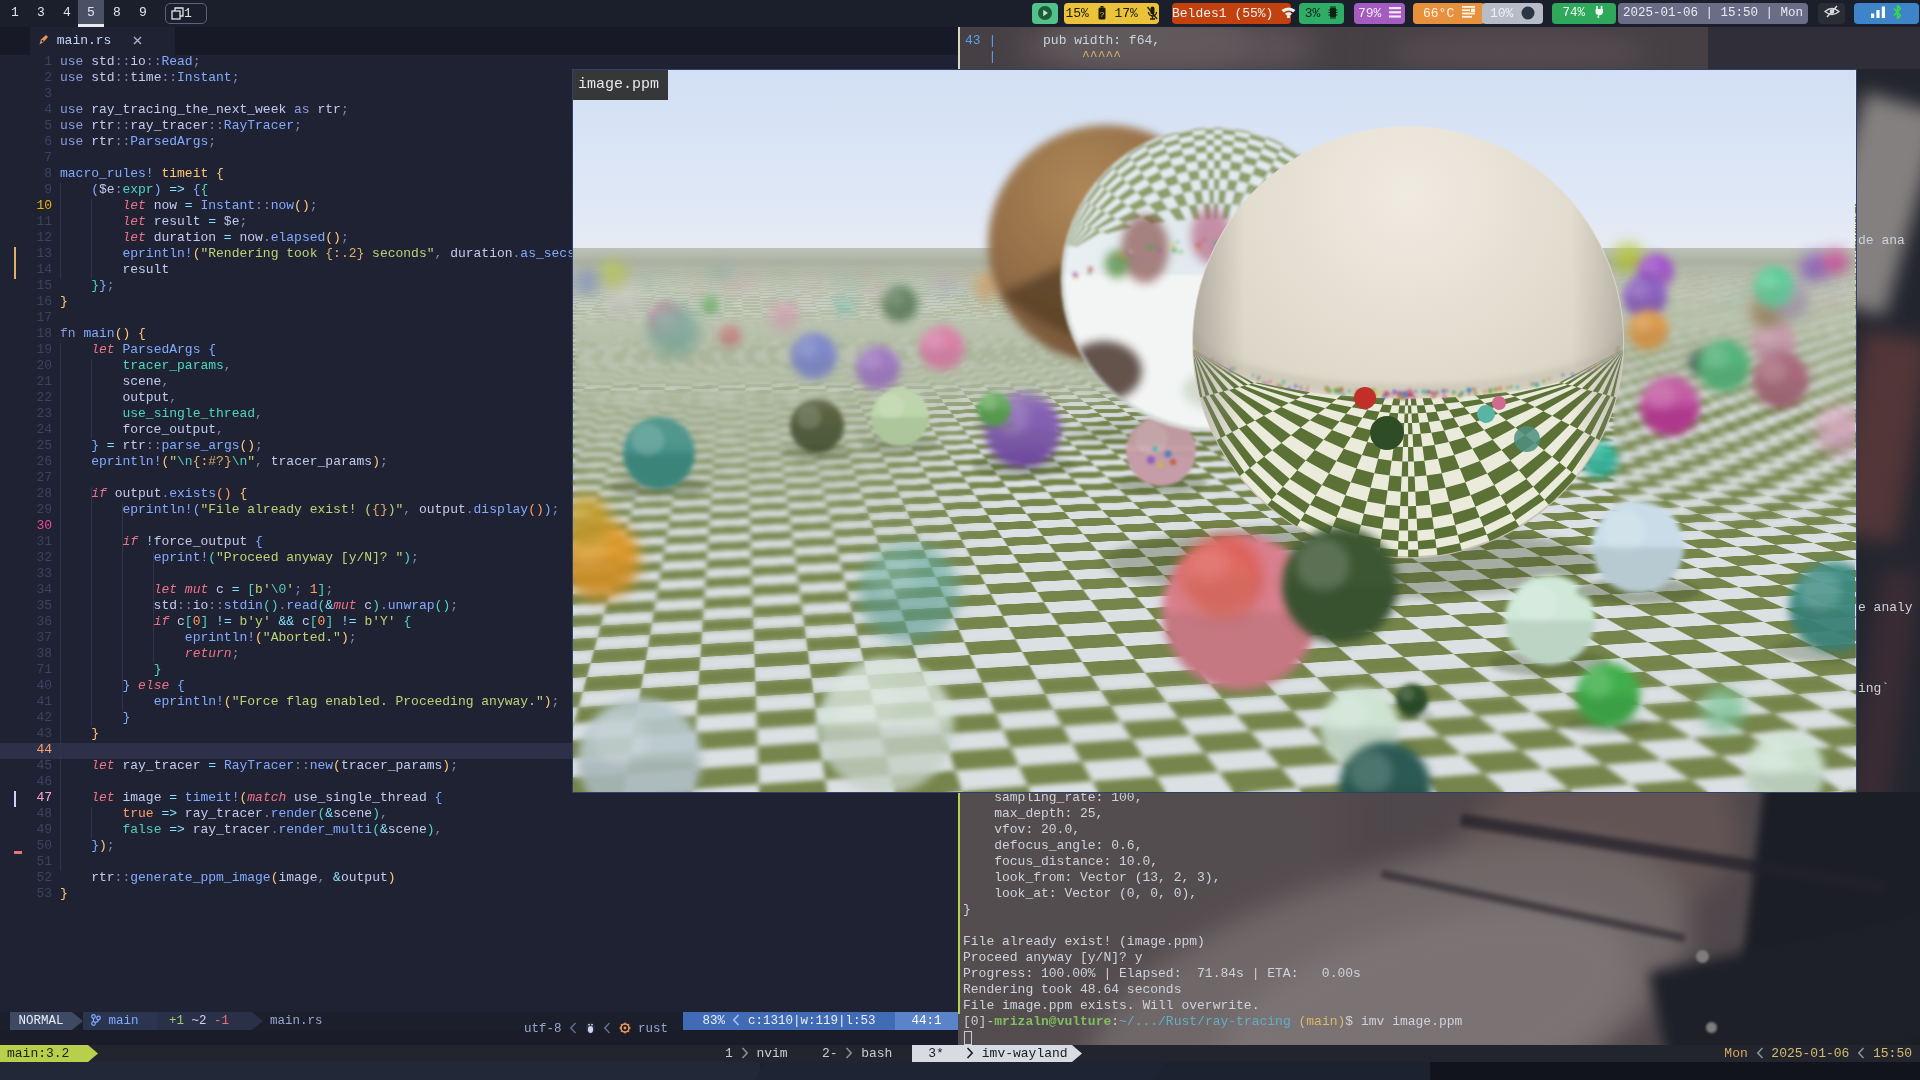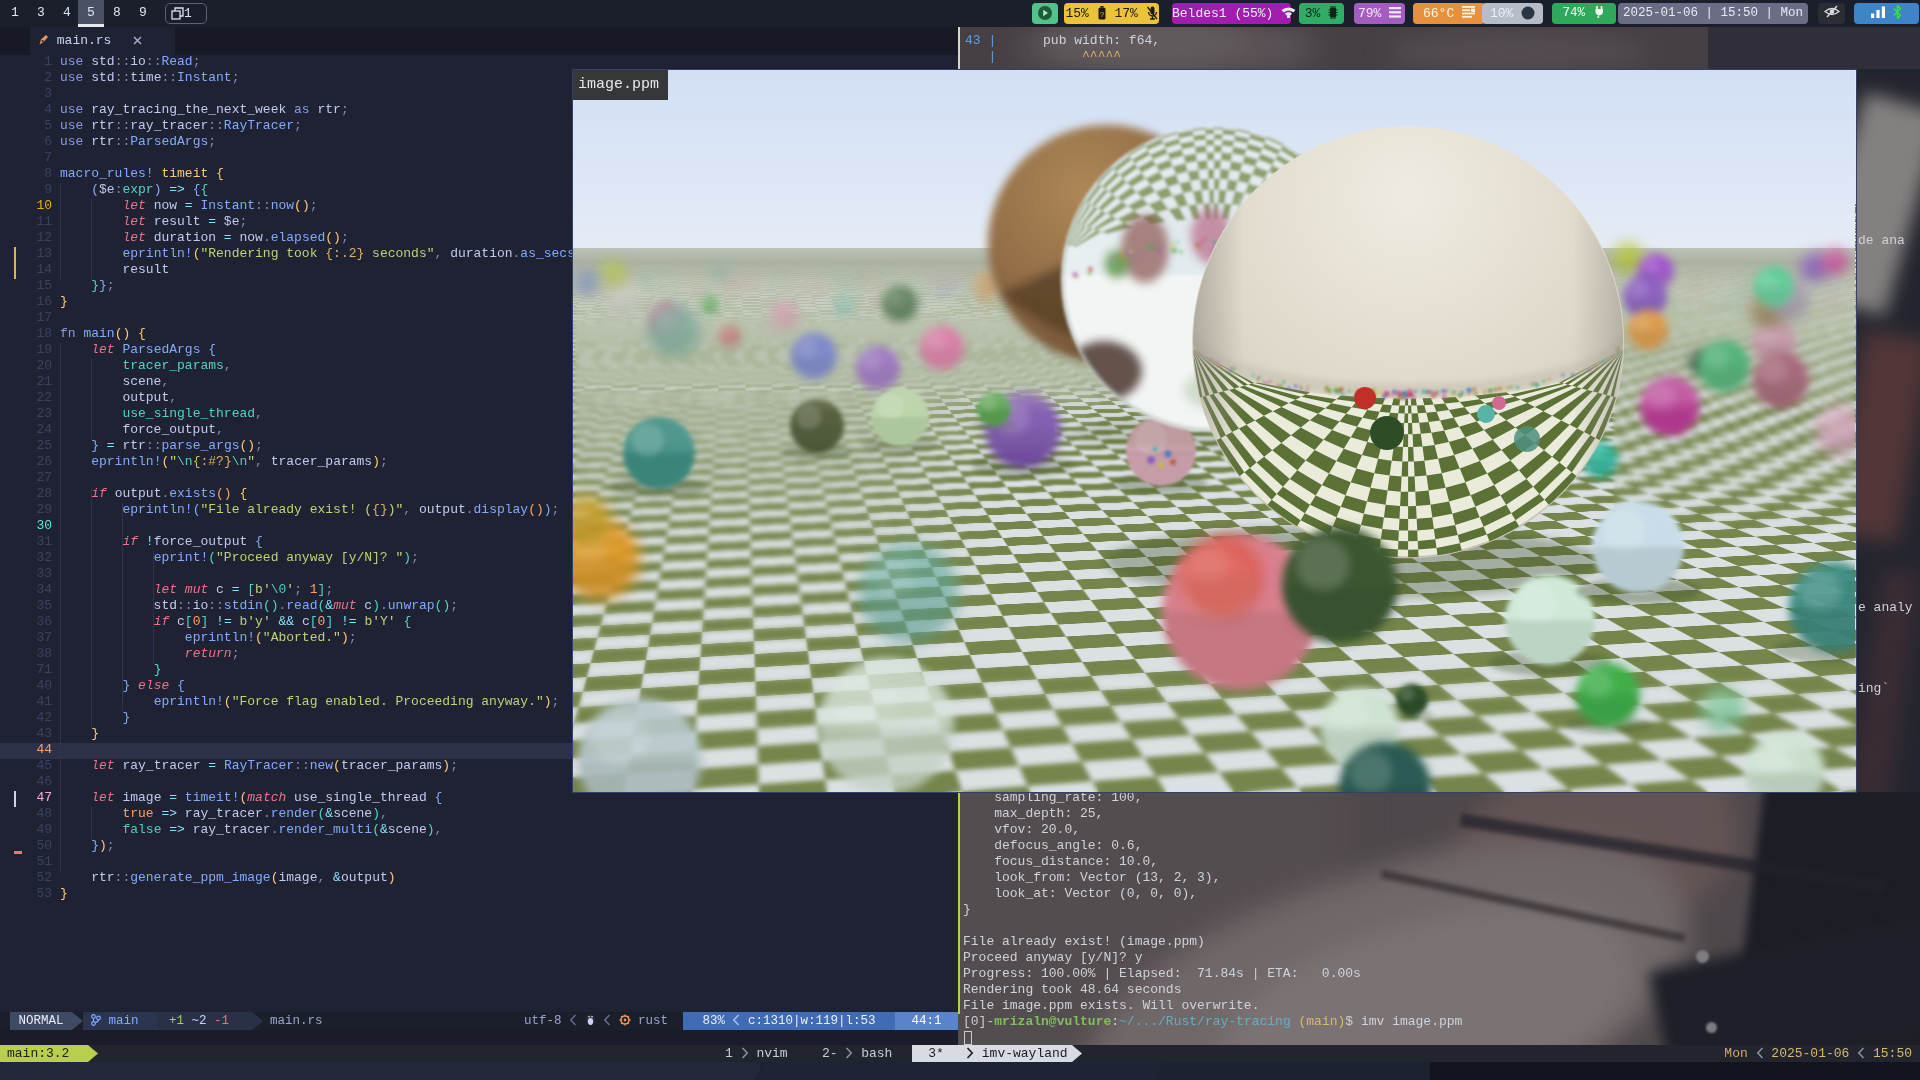--- a/index.html
+++ b/index.html
@@ -44,21 +44,21 @@
       </svg></div>
     <div class="pill" style="left:1064px;width:95px;background:#eac33b;color:#1d1b08;font-size:13px;white-space:nowrap">15% <svg width="10" height="14" viewBox="0 0 10 14" style="vertical-align:-2.5px">
         <rect x="1.5" y="1.5" width="7" height="12" rx="1.5" fill="#1d1b08"></rect>
         <rect x="3.5" y="0" width="3" height="1.5" fill="#1d1b08"></rect>
         <text x="5" y="10.5" font-size="8" fill="#eac33b" text-anchor="middle" font-family="Liberation Sans">?</text>
       </svg> 17% <svg width="12" height="14" viewBox="0 0 12 14" style="vertical-align:-2.5px">
         <rect x="4.5" y="0.5" width="4" height="8" rx="2" fill="#1d1b08"></rect>
         <path d="M2.5 6 a4 4 0 0 0 8 0 M6.5 10.5 V13 M4 13 h5" stroke="#1d1b08" fill="none" stroke-width="1.4"></path>
         <path d="M1.5 1 L11 13" stroke="#1d1b08" stroke-width="1.3"></path>
       </svg></div>
-    <div class="pill" style="left:1172px;width:119px;background:#a21caf;color:#e8f0fa;font-size:13px;white-space:nowrap">Beldes1 (55%) <svg width="15" height="12" viewBox="0 0 15 12" style="vertical-align:-1px">
+    <div class="pill" style="left:1172px;width:119px;background:#c2410c;color:#e8f0fa;font-size:13px;white-space:nowrap">Beldes1 (55%) <svg width="15" height="12" viewBox="0 0 15 12" style="vertical-align:-1px">
         <path d="M0.5 4 A 11 11 0 0 1 14.5 4 L12.2 6.4 A 7.5 7.5 0 0 0 2.8 6.4 Z M4 7.8 A 5 5 0 0 1 11 7.8 L9 9.8 A 2.8 2.8 0 0 0 6 9.8 Z" fill="#e8f0fa"></path>
         <circle cx="7.5" cy="10.7" r="1.6" fill="#e8f0fa"></circle>
       </svg></div>
     <div class="pill" style="left:1299px;width:45px;background:#2fac66;color:#0c2416;font-size:13px;white-space:nowrap">3% <svg width="10" height="13" viewBox="0 0 10 13" style="vertical-align:-2px">
         <rect x="2" y="1.5" width="6" height="10" rx="1" fill="#0c2416"></rect>
         <path d="M3 0 v1.5 M5 0 v1.5 M7 0 v1.5 M3 11.5 v1.5 M5 11.5 v1.5 M7 11.5 v1.5 M0.5 4 h1.5 M0.5 6.5 h1.5 M0.5 9 h1.5 M8 4 h1.5 M8 6.5 h1.5 M8 9 h1.5" stroke="#0c2416" stroke-width="1"></path>
       </svg></div>
     <div class="pill" style="left:1354px;width:51px;background:#a55cc0;color:#f4eaf8;font-size:13px;white-space:nowrap">79% <svg width="12" height="11" viewBox="0 0 12 11" style="vertical-align:-1px">
         <rect y="0" width="12" height="2.2" fill="#f4eaf8"></rect>
         <rect y="4.2" width="12" height="2.2" fill="#f4eaf8"></rect>
@@ -125,21 +125,21 @@
 <span style="color:#3b4261">20</span>
 <span style="color:#3b4261">21</span>
 <span style="color:#3b4261">22</span>
 <span style="color:#3b4261">23</span>
 <span style="color:#3b4261">24</span>
 <span style="color:#3b4261">25</span>
 <span style="color:#3b4261">26</span>
 <span style="color:#3b4261">27</span>
 <span style="color:#3b4261">28</span>
 <span style="color:#3b4261">29</span>
-<span style="color:#5eead4">30</span>
+<span style="color:#ec4899">30</span>
 <span style="color:#3b4261">31</span>
 <span style="color:#3b4261">32</span>
 <span style="color:#3b4261">33</span>
 <span style="color:#3b4261">34</span>
 <span style="color:#3b4261">35</span>
 <span style="color:#3b4261">36</span>
 <span style="color:#3b4261">37</span>
 <span style="color:#3b4261">38</span>
 <span style="color:#3b4261">71</span>
 <span style="color:#3b4261">40</span>
@@ -227,21 +227,21 @@
       <div style="position:absolute;left:83px;top:0;height:18px;width:74px;background:#2c3550;color:#82aaff;padding-left:8px"><svg width="10" height="12" viewBox="0 0 10 12" style="vertical-align:-2px">
           <circle cx="2.5" cy="2.5" r="1.8" fill="none" stroke="#82aaff" stroke-width="1.2"></circle>
           <circle cx="2.5" cy="9.5" r="1.8" fill="none" stroke="#82aaff" stroke-width="1.2"></circle>
           <circle cx="7.5" cy="4" r="1.8" fill="none" stroke="#82aaff" stroke-width="1.2"></circle>
           <path d="M2.5 4.3 V7.7 M7.5 5.8 Q7.5 8 4 8.5" stroke="#82aaff" fill="none" stroke-width="1.2"></path>
         </svg> main</div>
       <div style="position:absolute;left:157px;top:0;height:18px;width:11px;background:#3e4963;clip-path:polygon(0 0,100% 50%,0 100%)"></div>
       <div style="position:absolute;left:157px;top:0;height:18px;width:95px;background:#2a3048;"><span style="color:#9ece6a;margin-left:12px">+1</span> <span style="color:#c8d3f5">~2</span> <span style="color:#f07178">-1</span></div>
       <div style="position:absolute;left:252px;top:0;height:18px;width:11px;background:#2a3048;clip-path:polygon(0 0,100% 50%,0 100%)"></div>
       <div style="position:absolute;left:270px;top:0">main.rs</div>
-      <div style="position:absolute;left:524px;top:0;white-space:nowrap">utf-8 <svg width="8" height="12" viewBox="0 0 8 12" style="vertical-align:-1.5px">
+      <div style="position:absolute;left:524px;top:8px;white-space:nowrap">utf-8 <svg width="8" height="12" viewBox="0 0 8 12" style="vertical-align:-1.5px">
           <path d="M6.5 1 L1.8 6 L6.5 11" stroke="#5f6a8e" stroke-width="1.6" fill="none"></path>
         </svg> <svg width="11" height="13" viewBox="0 0 11 13" style="vertical-align:-2px">
           <ellipse cx="5.5" cy="7" rx="4.5" ry="5.8" fill="#2a2e3e"></ellipse>
           <ellipse cx="5.5" cy="8.5" rx="2.6" ry="3.4" fill="#c8d3f5"></ellipse>
           <circle cx="4" cy="3.8" r=".8" fill="#fff"></circle>
           <circle cx="7" cy="3.8" r=".8" fill="#fff"></circle>
           <path d="M4.8 5 L5.5 5.8 L6.2 5 Z" fill="#e8955c"></path>
         </svg> <svg width="8" height="12" viewBox="0 0 8 12" style="vertical-align:-1.5px">
           <path d="M6.5 1 L1.8 6 L6.5 11" stroke="#5f6a8e" stroke-width="1.6" fill="none"></path>
         </svg> <svg width="12" height="12" viewBox="0 0 12 12" style="vertical-align:-1.5px">

